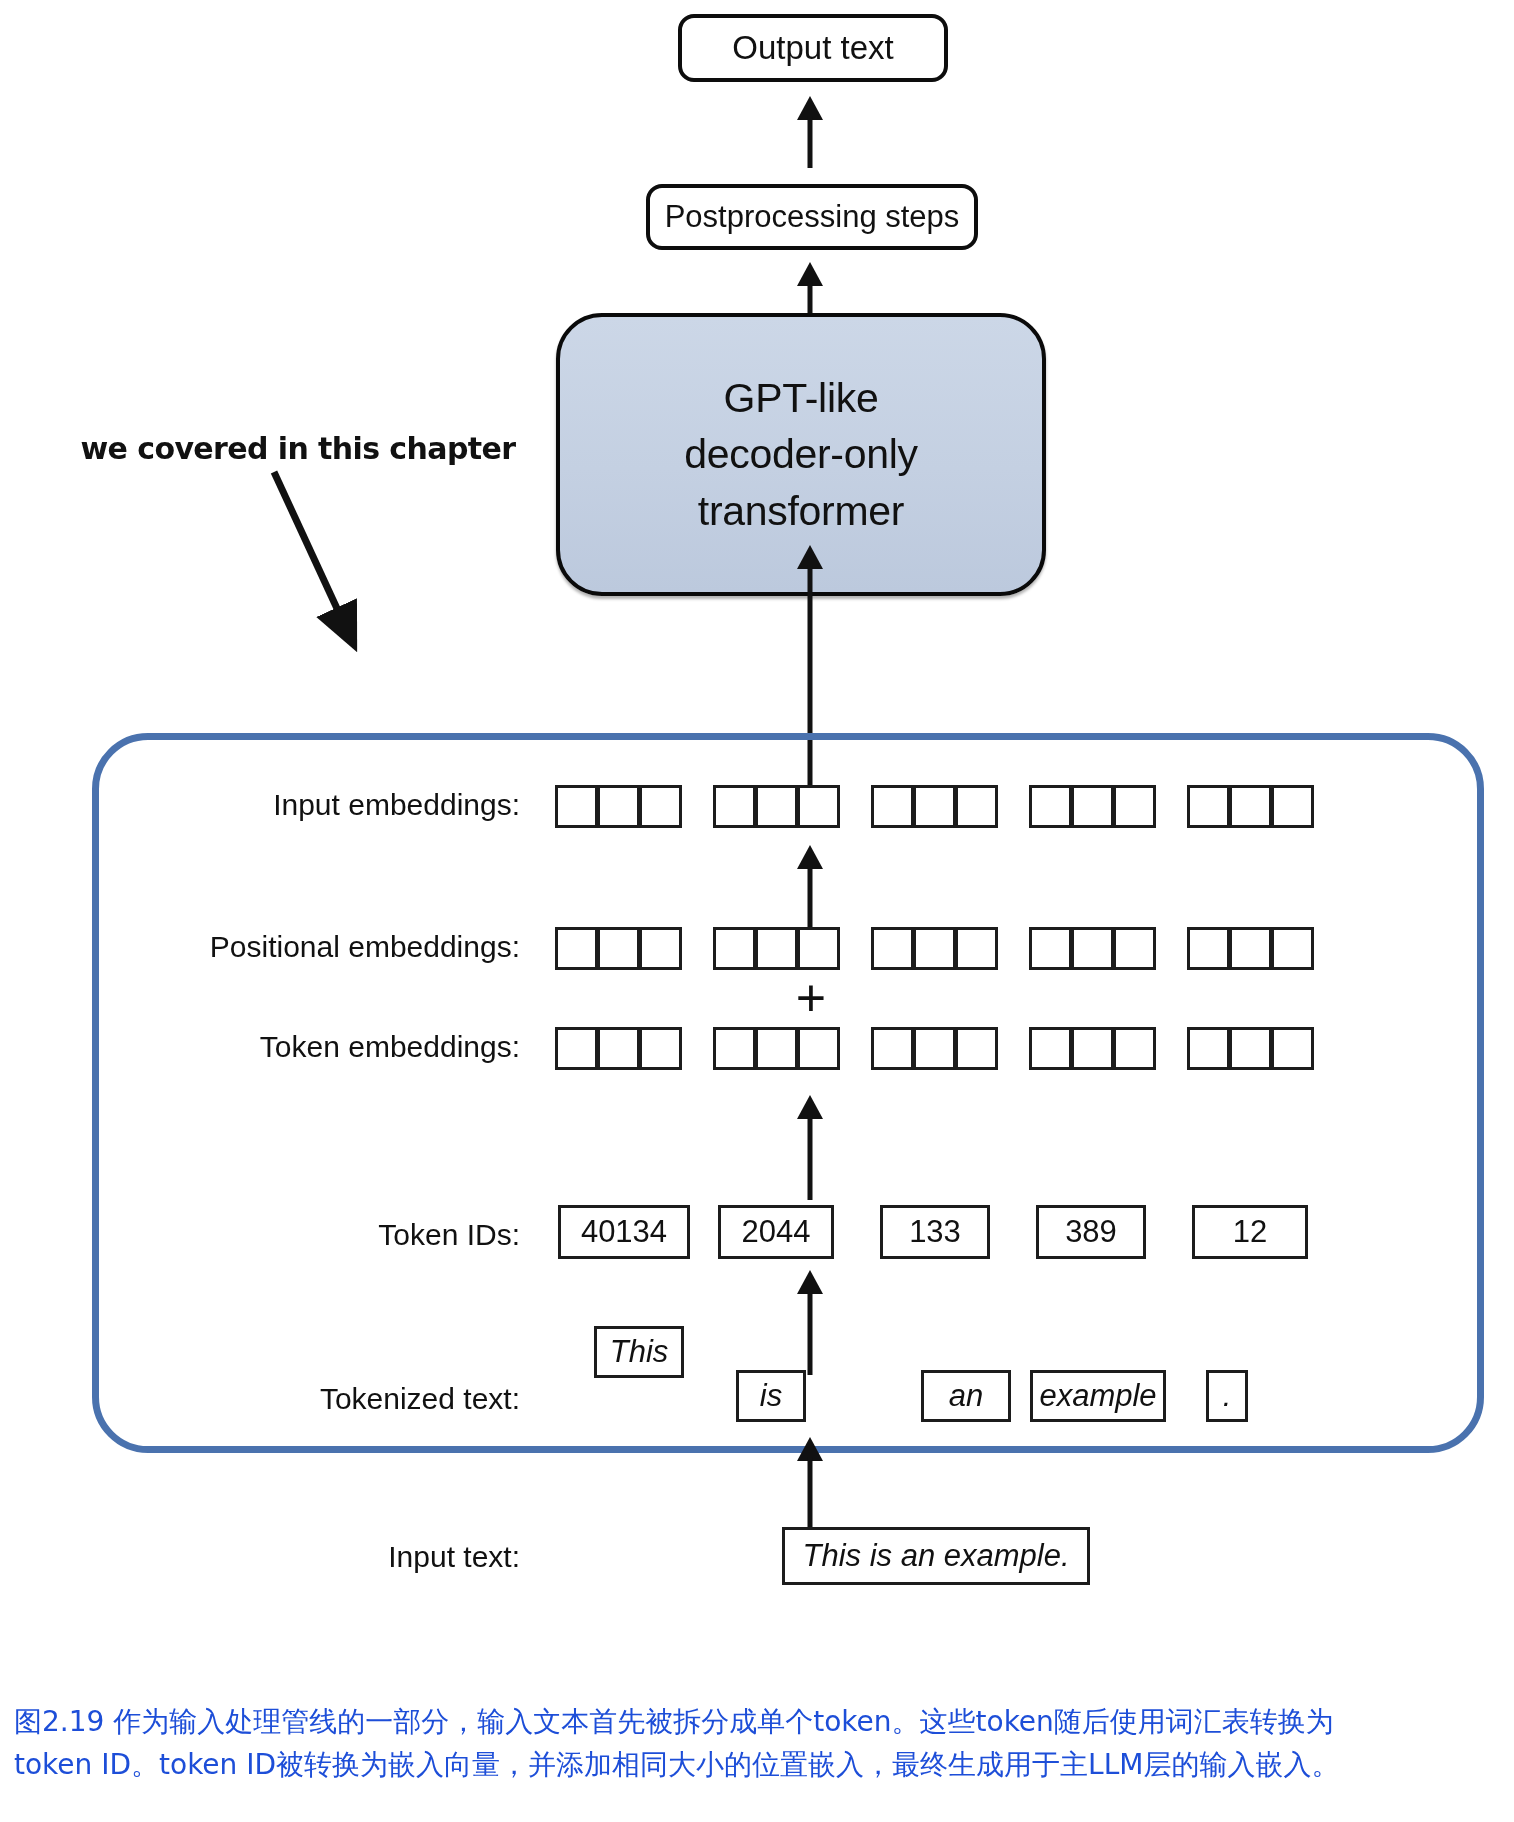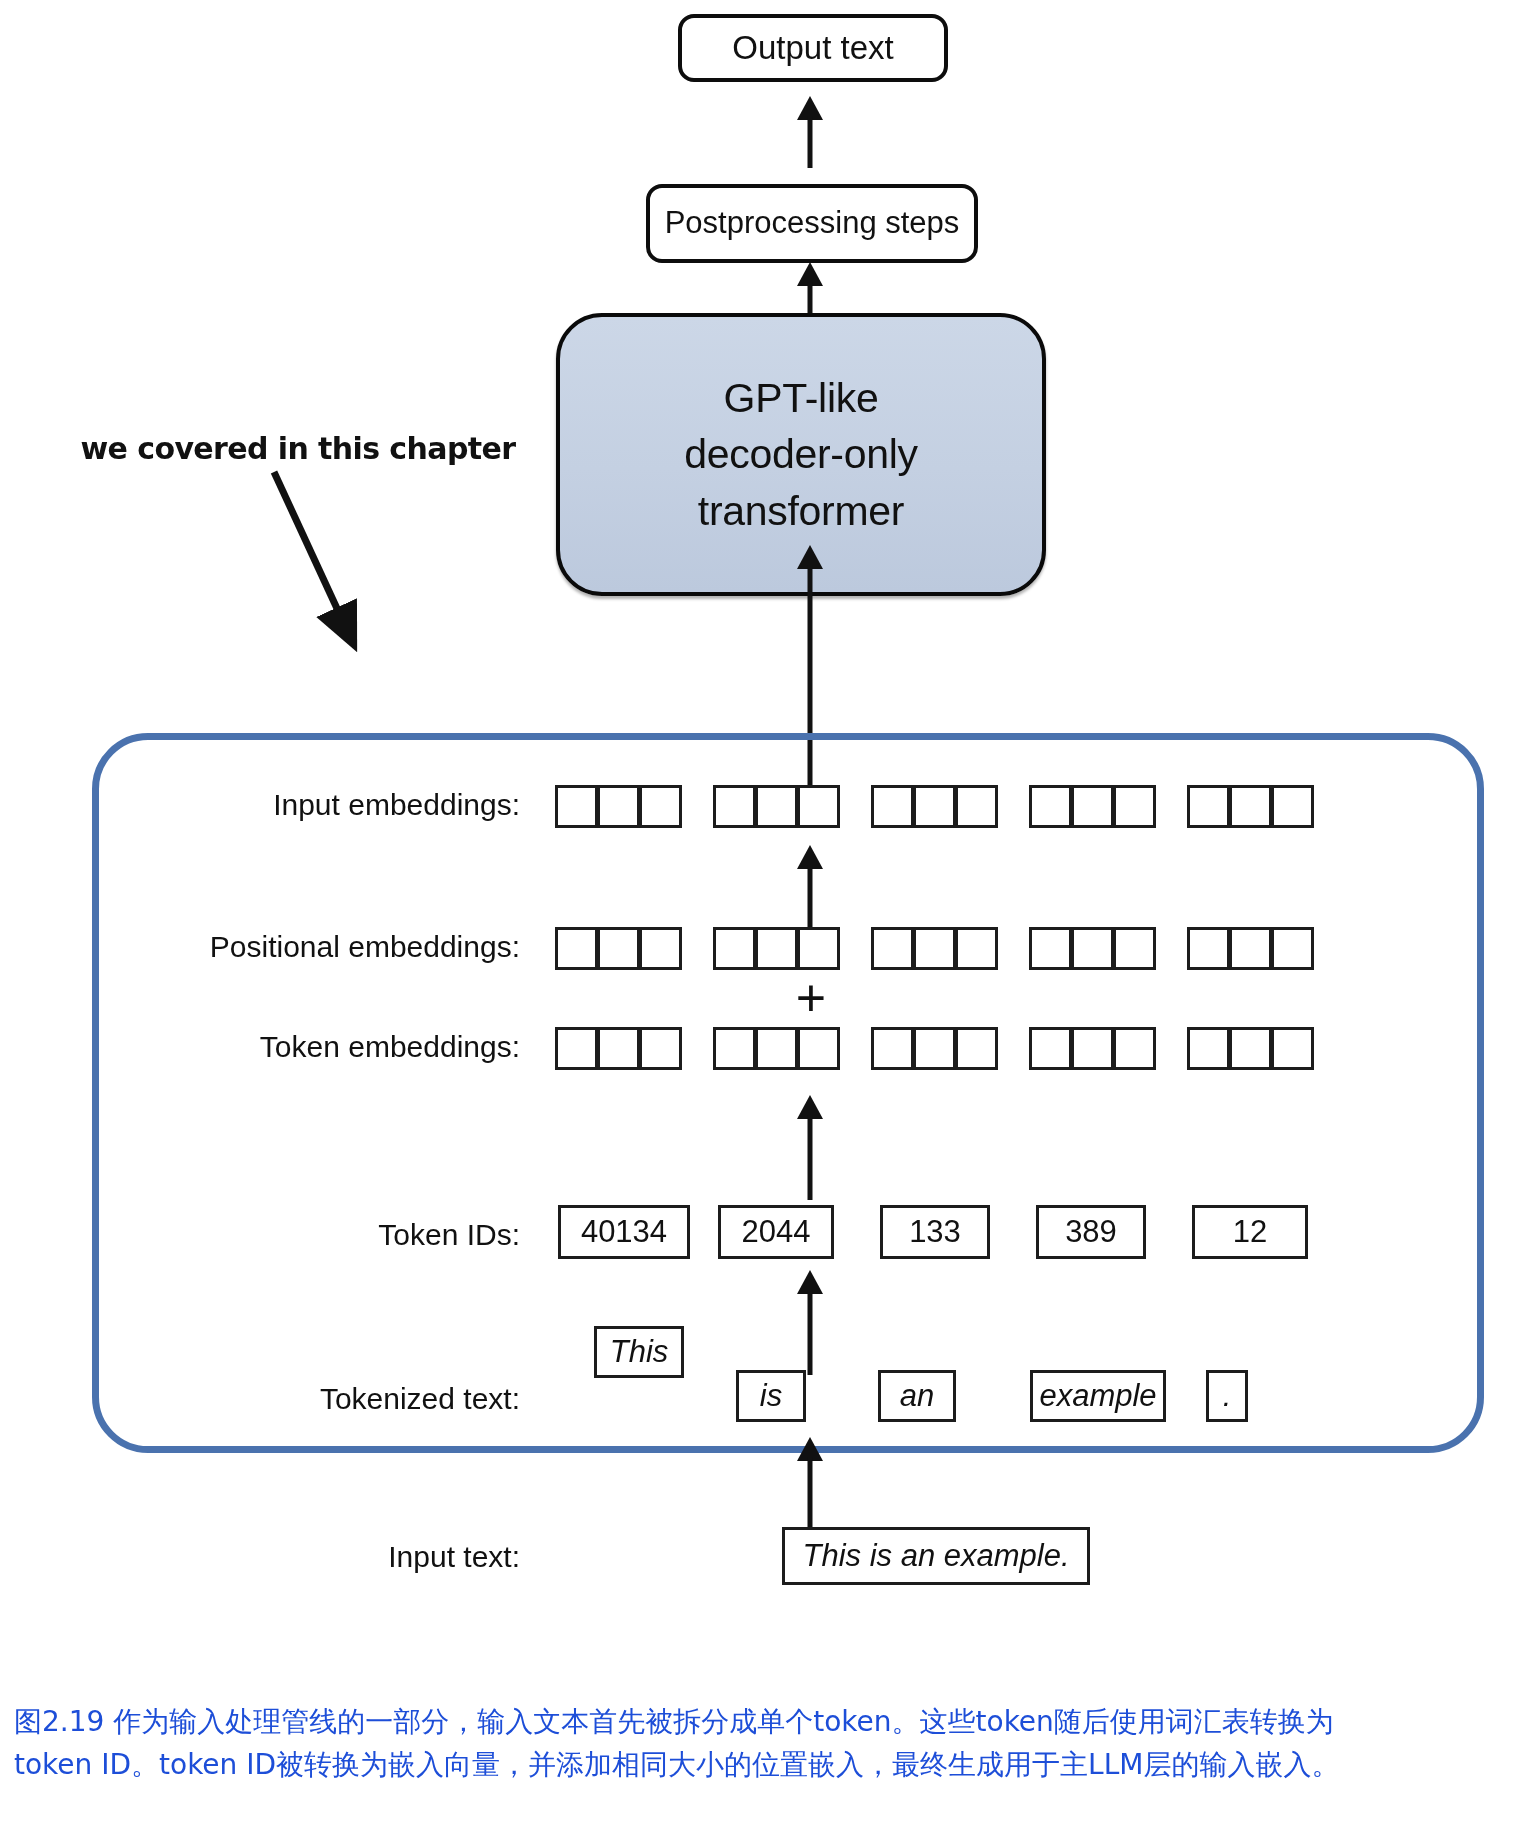--- a/index.html
+++ b/index.html
@@ -42,21 +42,21 @@
 
   #output-text-box {
     left: 678px; top: 14px;
     width: 270px; height: 68px;
     border-radius: 16px;
   }
   #output-text-box .node-label { font-size: 33px; }
 
   #postprocessing-box {
     left: 646px; top: 184px;
-    width: 332px; height: 79px;
+    width: 332px; height: 66px;
     border-radius: 16px;
   }
   #postprocessing-box .node-label { font-size: 31px; }
 
   #transformer-box {
     left: 556px; top: 313px;
     width: 490px; height: 283px;
     border-radius: 46px;
     background: linear-gradient(180deg, #ccd7e7 0%, #c4d0e2 55%, #bcc9dd 100%);
     border: 4px solid #0a0a0a;
@@ -340,21 +340,21 @@
 
   <div class="arrow-v" style="left:810px; top:1270px; height:105px;">
     <div class="head"></div>
     <div class="shaft" style="top:20px; height:85px;"></div>
   </div>
 
   <div class="row-label" style="top:1382px; left:160px; width:360px;">Tokenized text:</div>
 
   <div class="val-box italic" style="left:594px; top:1326px; width:90px; height:52px;">This</div>
   <div class="val-box italic" style="left:736px; top:1370px; width:70px; height:52px;">is</div>
-  <div class="val-box italic" style="left:878px; top:1370px; width:78px; height:52px;">an</div>
+  <div class="val-box italic" style="left:921px; top:1370px; width:90px; height:52px;">an</div>
   <div class="val-box italic" style="left:1030px; top:1370px; width:136px; height:52px;">example</div>
   <div class="val-box italic" style="left:1206px; top:1370px; width:42px; height:52px;">.</div>
 
   <div class="arrow-v" style="left:810px; top:1437px; height:95px;">
     <div class="head"></div>
     <div class="shaft" style="top:20px; height:75px;"></div>
   </div>
 
   <div class="row-label" style="top:1540px; left:200px; width:320px;">Input text:</div>
 

